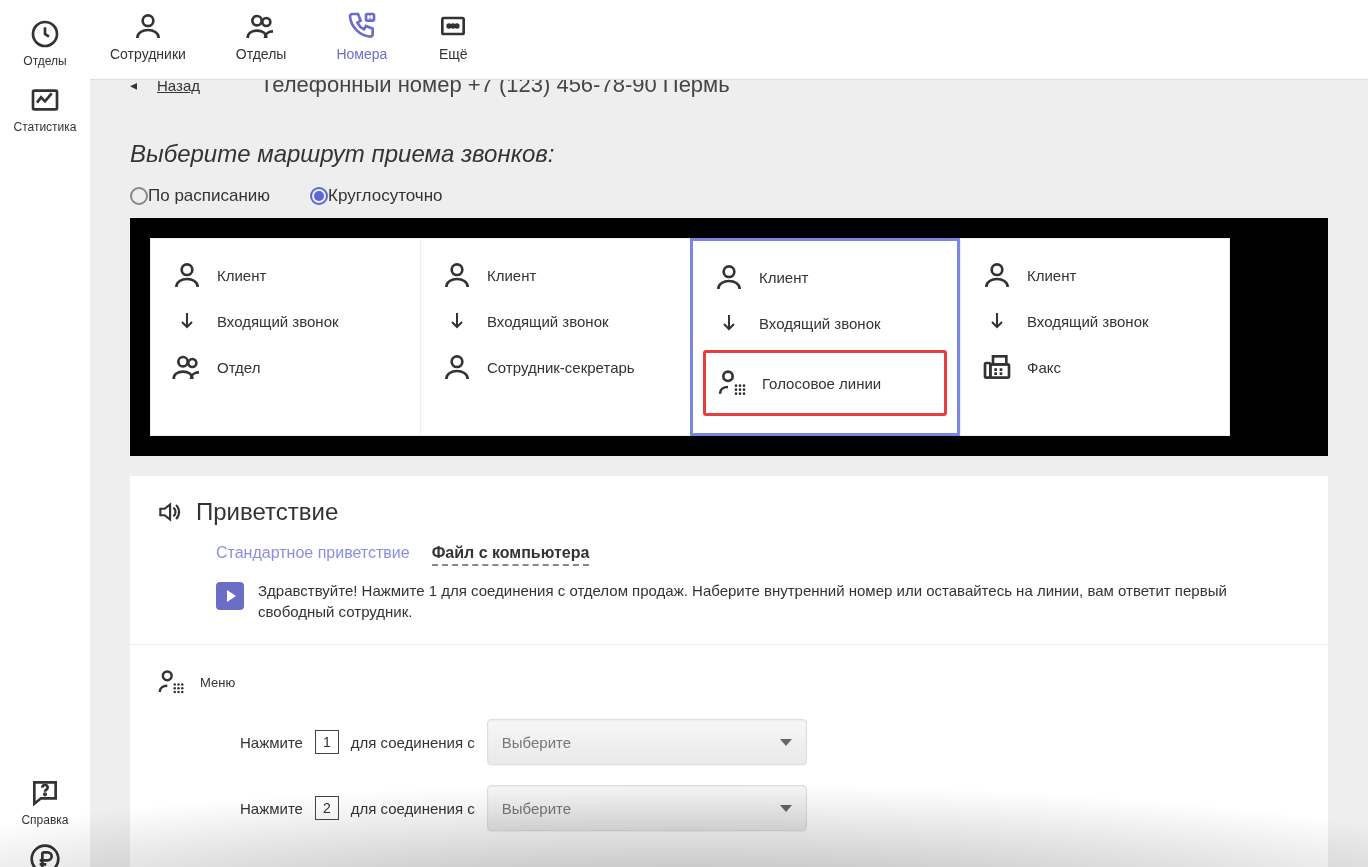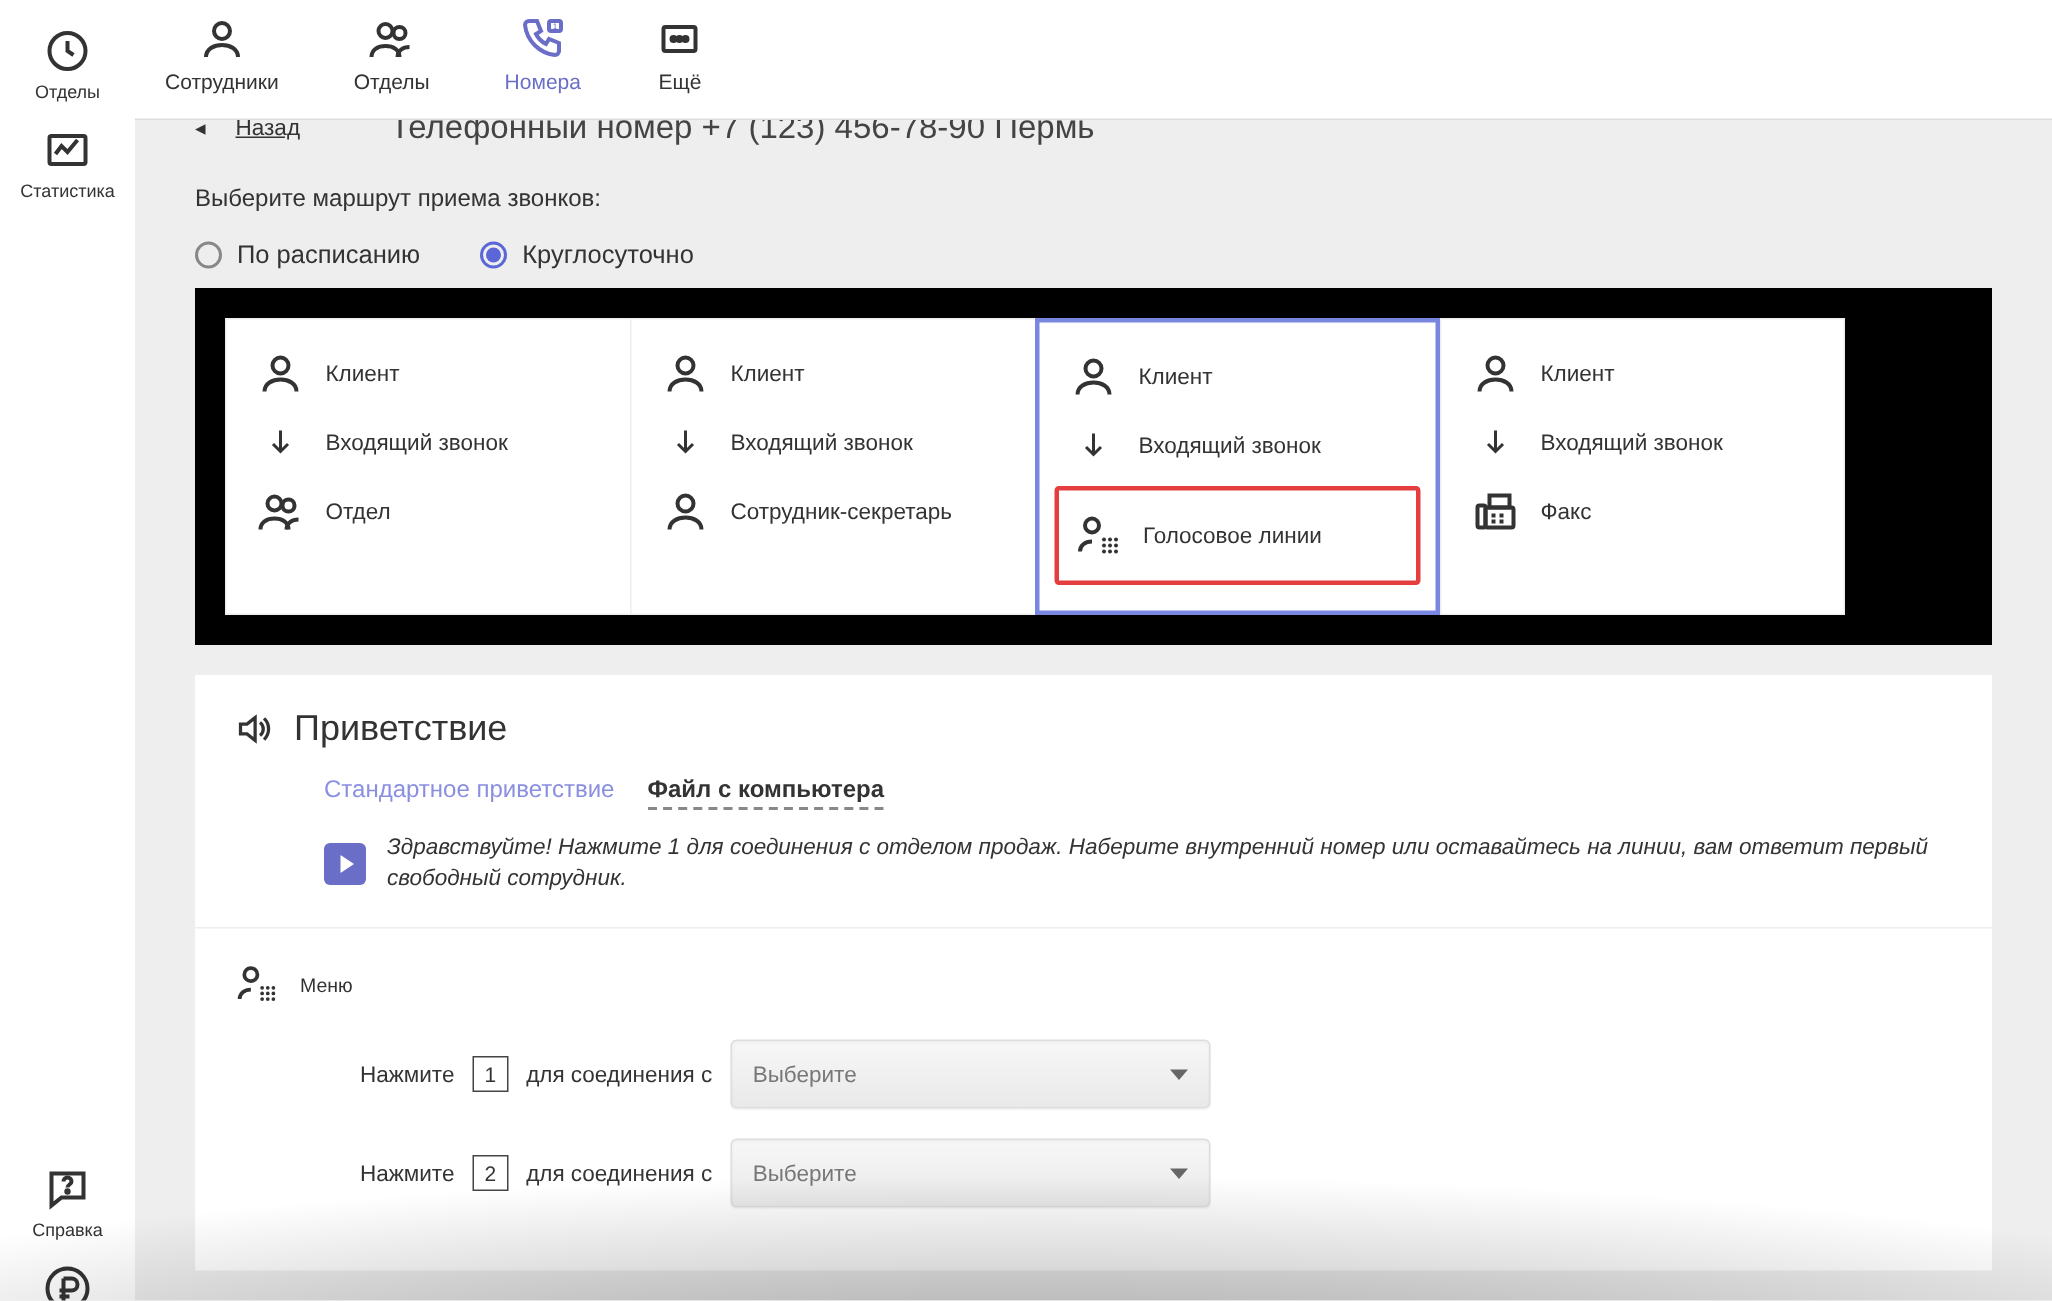--- a/index.html
+++ b/index.html
@@ -20,25 +20,25 @@
 .top-tab span { margin-top: 4px; }
 
 
 .main { position: absolute; left: 90px; top: 80px; right: 0; bottom: 0; background: #eee; padding: 0 40px; overflow: hidden; }
 
 
 .back-row { display: flex; align-items: center; gap: 20px; margin-top: -10px; height: 30px; overflow: hidden; }
 .back-link { text-decoration: underline; color: #333; font-size: 15px; cursor: pointer; }
 .phone-title { font-size: 22px; color: #444; white-space: nowrap; }
 
-.section-title { font-size: 16px; color: #333; margin-top: 24px; margin-bottom: 18px; }
+.section-title { font-size: 24px; color: #333; margin-top: 40px; margin-bottom: 18px; font-style: italic; }
 
 
 .radio-row { display: flex; gap: 40px; align-items: center; margin-bottom: 12px; }
-.radio-opt { display: flex; align-items: center; gap: 10px; cursor: pointer; font-size: 17px; justify-content: flex-end; }
+.radio-opt { display: flex; align-items: center; gap: 0; cursor: pointer; font-size: 17px; justify-content: flex-end; }
 .radio-circle { width: 18px; height: 18px; border: 2px solid #888; border-radius: 50%; display: flex; align-items: center; justify-content: center; }
 .radio-opt.selected .radio-circle { border-color: #5b67d8; }
 .radio-opt.selected .radio-circle::after { content: ""; width: 10px; height: 10px; background: #5b67d8; border-radius: 50%; }
 
 
 .route-bg { background: #000000; padding: 20px; margin-top: 0; }
 .route-cards { display: flex; gap: 0; }
 .route-card { width: 270px; background: #fff; border: 1px solid #eee; border-right: none; padding: 20px 20px 20px 20px; cursor: pointer; }
 .route-card:last-child { border-right: 1px solid #eee; }
 .route-card.selected { border: 3px solid #7a87e0; }
@@ -50,21 +50,21 @@
 .target-row.highlighted { border: 3px solid #e53e3e; border-radius: 3px; padding: 14px 10px; margin: -3px -10px -3px -10px; }
 
 
 .greeting-card { background: #fff; margin-top: 20px; padding: 22px 26px; position: relative; }
 .greeting-head { display: flex; align-items: center; gap: 14px; font-size: 24px; margin-bottom: 18px; }
 .greeting-head svg { width: 26px; height: 26px; stroke: #333; fill: none; stroke-width: 2; }
 .greeting-tabs { display: flex; gap: 22px; margin-left: 60px; margin-bottom: 14px; }
 .greeting-tab { font-size: 16px; cursor: pointer; }
 .greeting-tab.inactive { color: #8a8fe0; }
 .greeting-tab.active { color: #333; font-weight: 600; border-bottom: 2px dashed #888; padding-bottom: 2px; }
-.greeting-body { display: flex; gap: 14px; margin-left: 60px; align-items: center; font-style: italic; }
+.greeting-body { display: flex; gap: 14px; margin-left: 60px; align-items: flex-start; }
 .play-btn { width: 28px; height: 28px; background: #6a6ec7; border-radius: 4px; display: flex; align-items: center; justify-content: center; flex-shrink: 0; cursor: pointer; margin-top: 2px; }
 .play-btn::after { content: ""; border-left: 9px solid #fff; border-top: 6px solid transparent; border-bottom: 6px solid transparent; margin-left: 2px; }
 .greeting-text { font-size: 15px; color: #333; line-height: 1.4; }
 
 
 .menu-card { background: #fff; margin-top: 0; border-top: 1px solid #eee; padding: 22px 26px; }
 .menu-head { display: flex; align-items: center; gap: 14px; font-size: 13px; margin-bottom: 22px; }
 .menu-head svg { width: 30px; height: 30px; stroke: #333; fill: none; stroke-width: 2; }
 .menu-row { display: flex; align-items: center; gap: 12px; margin-left: 84px; margin-bottom: 20px; font-size: 15px; }
 .key-box { border: 1.5px solid #444; padding: 3px 7px; font-size: 14px; }

